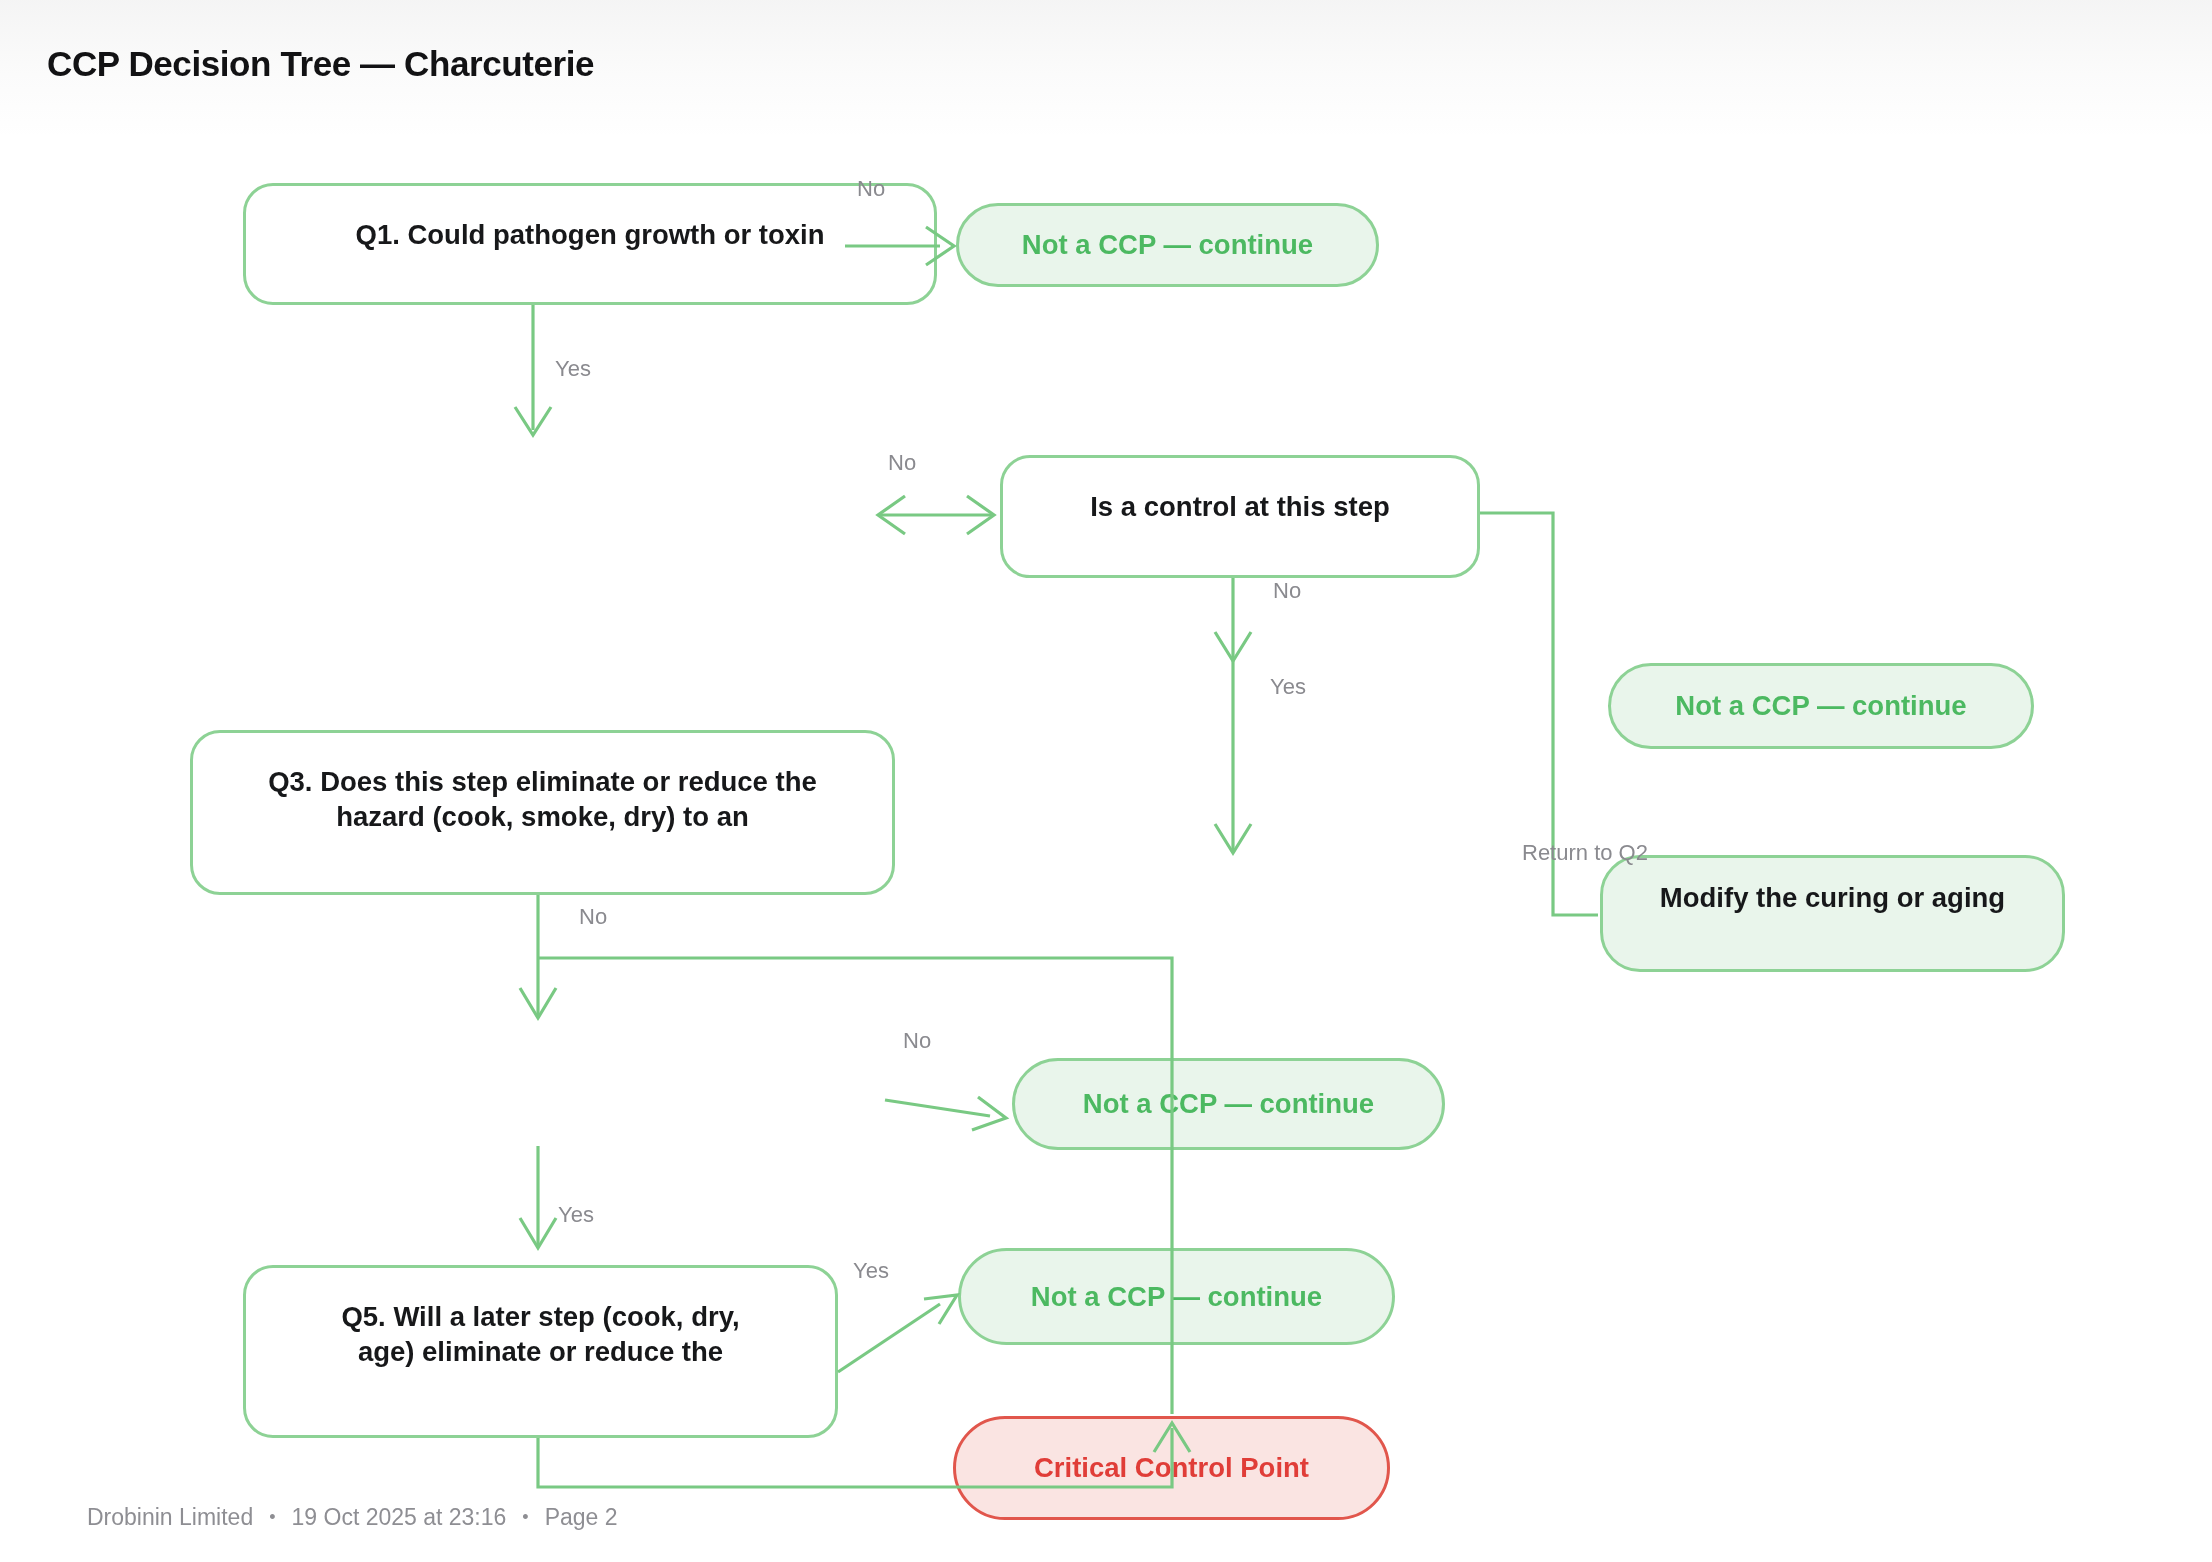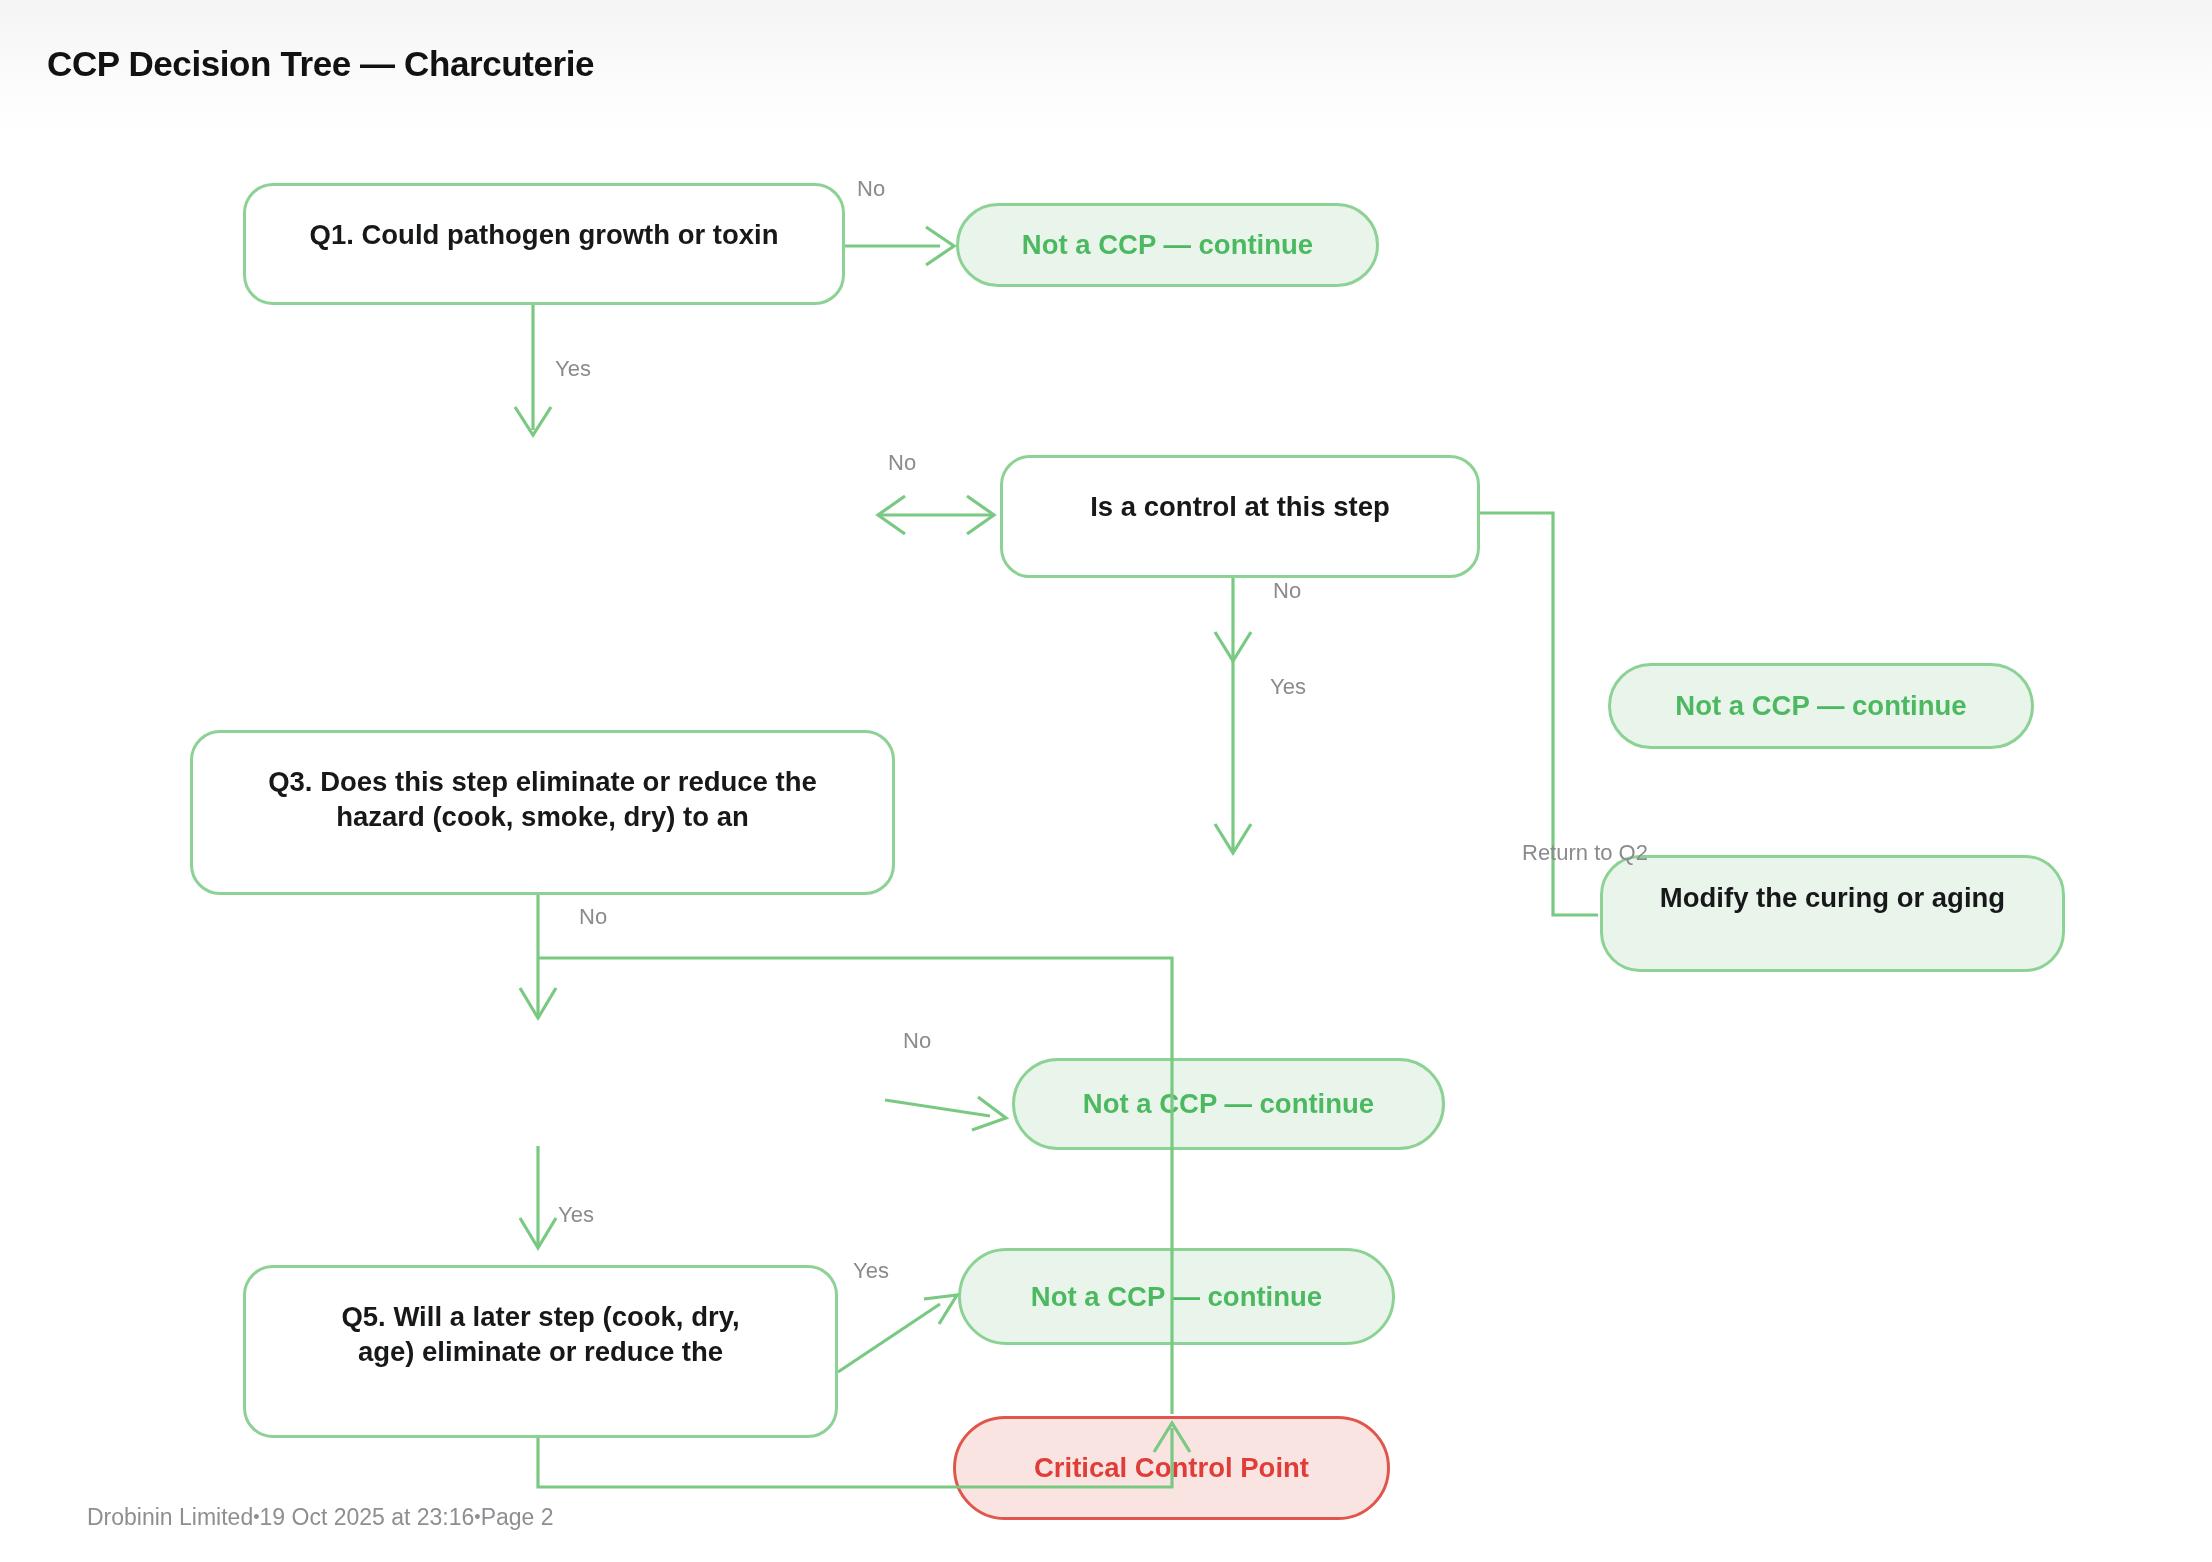--- a/index.html
+++ b/index.html
@@ -26,34 +26,34 @@
   }
   .pill span{white-space:nowrap;}
   .pill.action{color:#17181a;border-radius:40px;}
   .pill.danger{background:var(--fill_red);border-color:var(--border_red);color:var(--text_red);}
   .elabel{
     position:absolute;color:var(--label_gray);font-size:22px;font-weight:400;white-space:nowrap;
   }
   svg.wires{position:absolute;left:0;top:0;pointer-events:none;}
   svg.wires path, svg.wires polyline{fill:none;stroke:var(--line_green);stroke-width:3.2px;}
   .footer{
-    position:absolute;left:87px;top:1504px;display:flex;align-items:center;
+    position:absolute;left:87px;top:1504px;display:flex;align-items:center;gap:16px;
     color:#8e8e93;font-size:23px;
   }
   .footer .dot{font-size:18px;}
 </style>
 </head>
 <body>
 
 <div id="page">
   <div class="top-fade"></div>
 
   <div class="title">CCP Decision Tree — Charcuterie</div>
 
-  <div class="node" style="left:243px;top:183px;width:602px;height:122px;">
+  <div class="node" style="left:243px;top:183px;width:694px;height:122px;">
     <span>Q1. Could pathogen growth or toxin</span>
   </div>
 
 
   <div class="node" style="left:1000px;top:455px;width:480px;height:123px;align-items:center;">
     <span>Is a control at this step</span>
   </div>
 
   <div class="node" style="left:190px;top:730px;width:705px;height:165px;">
     <span>Q3. Does this step eliminate or reduce the</span>

